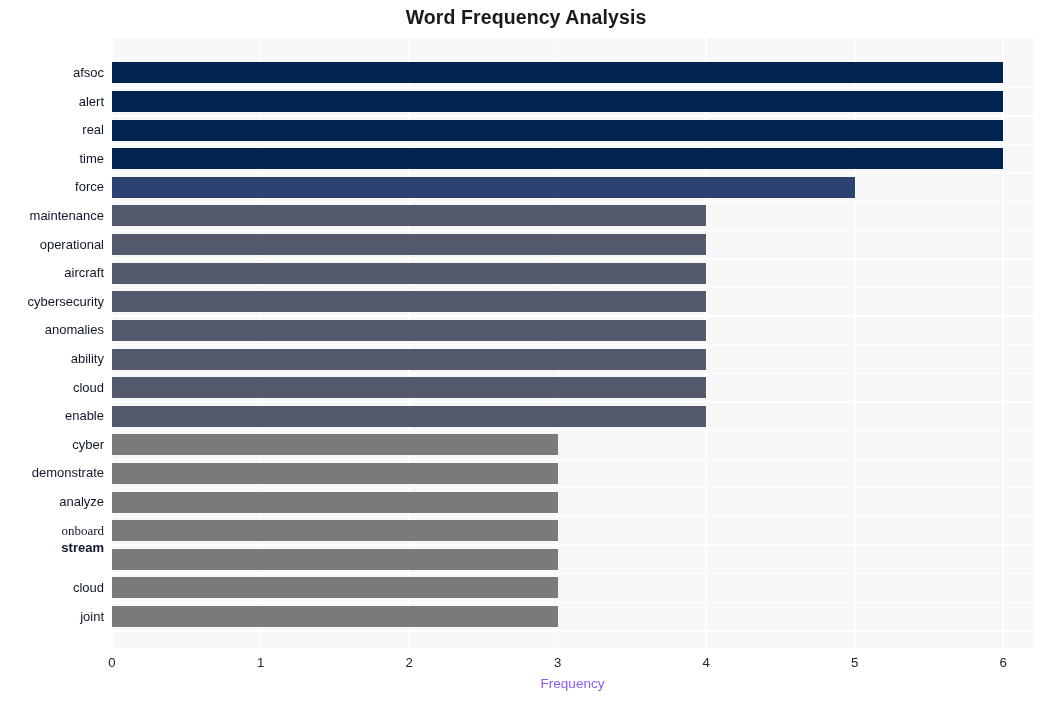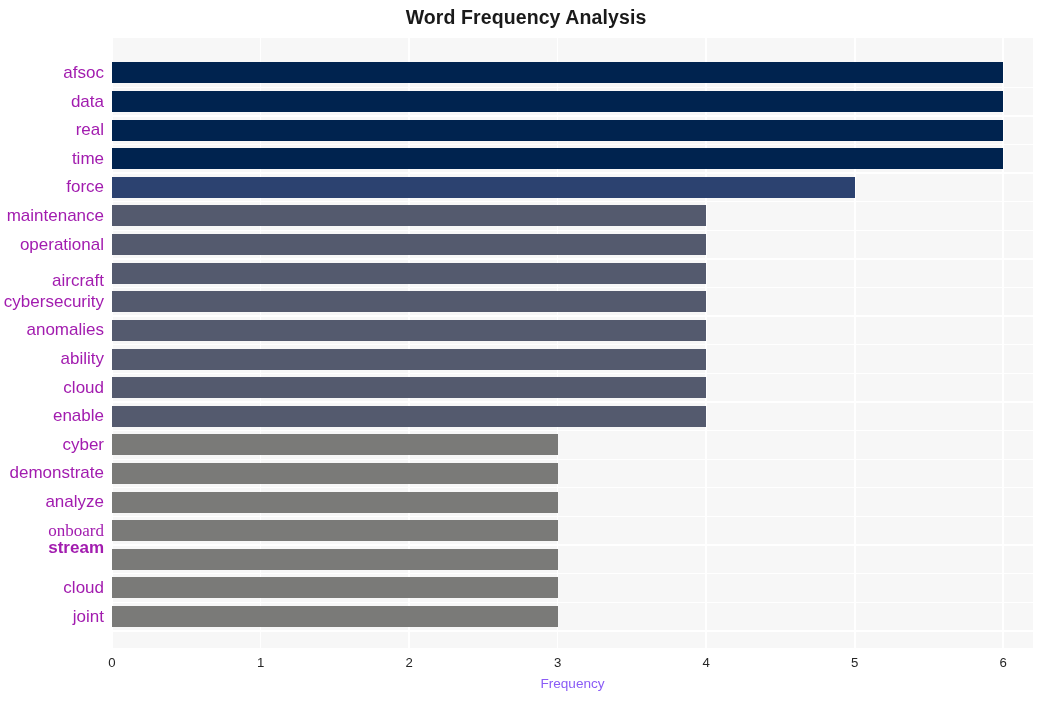--- a/index.html
+++ b/index.html
@@ -84,22 +84,22 @@
     left: 0;
     top: 38px;
     width: 104px;
     height: 610px;
   }
   .y-tick-label {
     position: absolute;
     right: 0;
     width: 104px;
     text-align: right;
-    font-size: 17px;
-    color: #a21caf;
+    font-size: 13px;
+    color: #0f172a;
     white-space: nowrap;
     line-height: 14px;
   }
 
   
   #x-axis {
     position: absolute;
     left: 0;
     top: 648px;
     width: 1052px;
@@ -180,27 +180,27 @@
         <div class="bar" title="analyze: 3" style="top: 453.581px; width: 445.645px; background: rgb(122, 122, 120);"></div>
         <div class="bar" title="onboard: 3" style="top: 482.192px; width: 445.645px; background: rgb(122, 122, 120);"></div>
         <div class="bar" title="stream: 3" style="top: 510.804px; width: 445.645px; background: rgb(122, 122, 120);"></div>
         <div class="bar" title="cloud: 3" style="top: 539.416px; width: 445.645px; background: rgb(122, 122, 120);"></div>
         <div class="bar" title="joint: 3" style="top: 568.027px; width: 445.645px; background: rgb(122, 122, 120);"></div>
       </div>
   </div>
 
   <div id="y-axis">
       <div class="y-tick-label" style="top: 27.9062px;">afsoc</div>
-      <div class="y-tick-label" style="top: 56.5178px;">data</div>
+      <div class="y-tick-label" style="top: 56.5178px;">alert</div>
       <div class="y-tick-label" style="top: 85.1295px;">real</div>
       <div class="y-tick-label" style="top: 113.741px;">time</div>
       <div class="y-tick-label" style="top: 142.353px;">force</div>
       <div class="y-tick-label" style="top: 170.964px;">maintenance</div>
       <div class="y-tick-label" style="top: 199.576px;">operational</div>
-      <div class="y-tick-label" style="top: 236px; margin-left: 28px;">aircraft</div>
+      <div class="y-tick-label" style="top: 228px; margin-left: 28px;">aircraft</div>
       <div class="y-tick-label" style="top: 256.799px; text-align: right;">cybersecurity</div>
       <div class="y-tick-label" style="top: 285.411px;">anomalies</div>
       <div class="y-tick-label" style="top: 314.023px;">ability</div>
       <div class="y-tick-label" style="top: 342.634px;">cloud</div>
       <div class="y-tick-label" style="top: 371.246px;">enable</div>
       <div class="y-tick-label" style="top: 399.857px;">cyber</div>
       <div class="y-tick-label" style="top: 428.469px; padding-left: 48px;">demonstrate</div>
       <div class="y-tick-label" style="top: 457.081px;">analyze</div>
       <div class="y-tick-label" style="top: 485.692px; font-family: Liberation Serif, serif;">onboard</div>
       <div class="y-tick-label" style="top: 503px; font-weight: bold;">stream</div>

